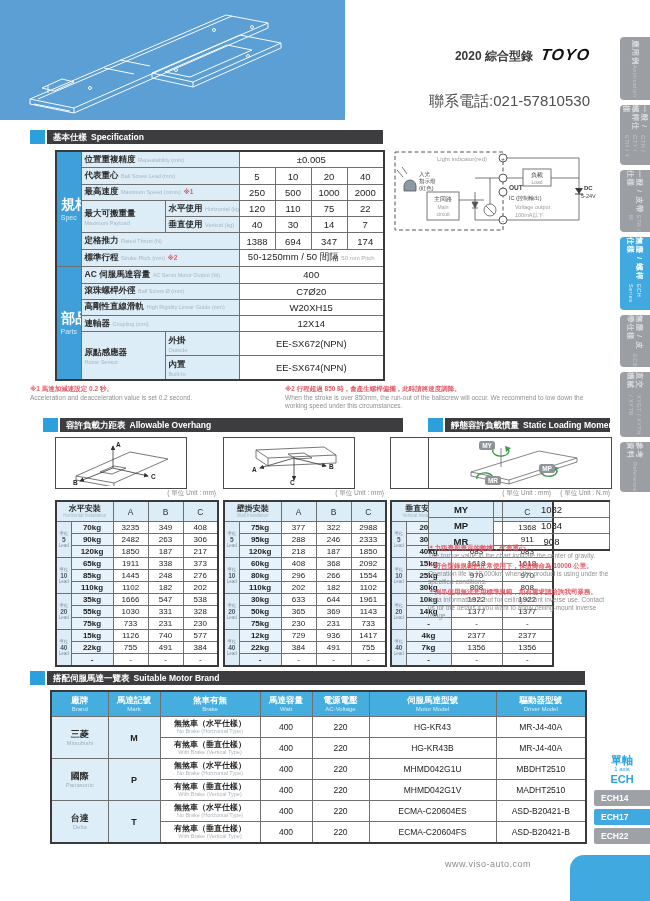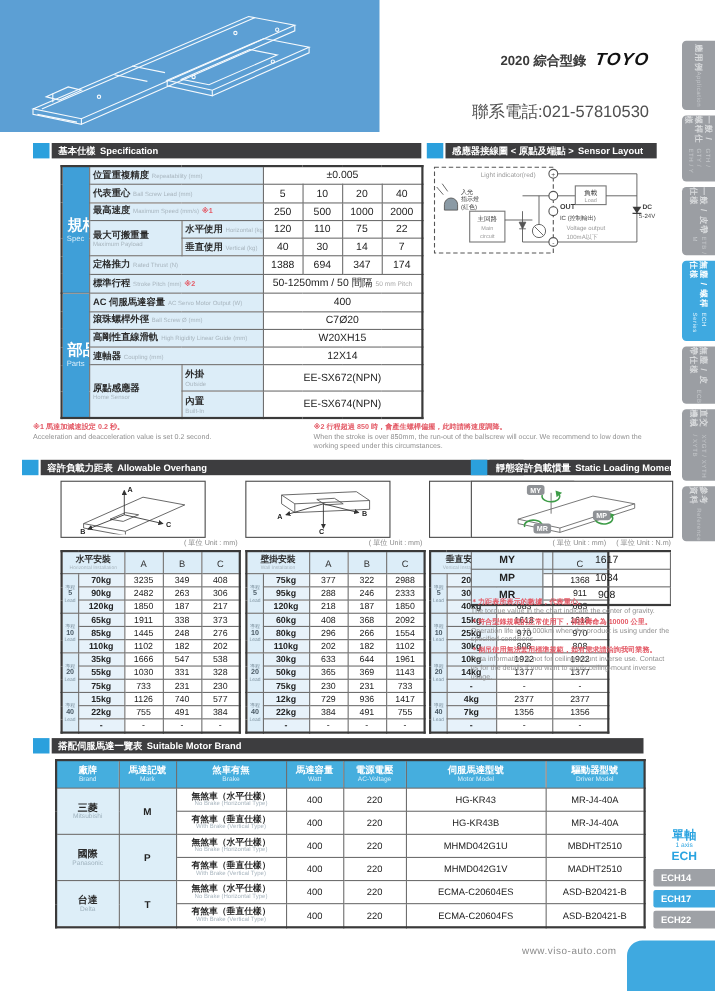--- a/index.html
+++ b/index.html
@@ -94,21 +94,21 @@
   .series-box .scode{font-size:11px;font-weight:bold;line-height:13px;}
   .models{position:absolute;left:594px;top:790px;width:56px;}
   .model-btn{position:absolute;left:0;width:56px;height:16px;background:#9ea1a6;color:#fff;
              font-size:8.5px;font-weight:bold;line-height:16px;padding-left:7px;box-sizing:border-box;
              border-radius:2px 0 0 2px;cursor:pointer;}
   .model-btn.active{background:#3fa9e0;}
   .model-btn:nth-of-type(1){top:0;}
   .model-btn:nth-of-type(2){top:19px;}
   .model-btn:nth-of-type(3){top:38px;}
   
-  .site{position:absolute;left:445px;top:859px;width:145px;text-align:center;font-size:9px;color:#8b8b8b;letter-spacing:0.5px;}
+  .site{position:absolute;left:445px;top:859px;width:145px;text-align:left;font-size:9px;color:#8b8b8b;letter-spacing:0.5px;}
   .corner{position:absolute;left:570px;top:855px;width:80px;height:46px;background:#3fa9e0;border-radius:14px 0 0 0;}
   
   .sg{fill:#9b9b9b;} .sd{fill:#3c3c3c;}
 </style>
 </head>
 <body>
 
 <div id="page">
 
   <div class="hero">
@@ -138,25 +138,21 @@
 
   <div class="brand-line">
     <span class="ed">2020 綜合型錄</span><span class="logo">TOYO</span>
   </div>
   <div class="phone">聯系電話:021-57810530</div>
 
   <div class="sec-h" style="left:30px;top:130px;width:353px;">
     <span class="sq"></span>
     <div class="bar"><span>基本仕樣</span><span class="ben">Specification</span></div>
   </div>
-  <div class="sec-h" style="left:388px;top:130px;width:209px;">
-    <span class="sq"></span>
-    <div class="bar"><span>感應器接線圖 &lt; 原點及端點 &gt;</span><span class="ben">Sensor Layout</span></div>
-  </div>
-  <div class="sec-h" style="left:20px;top:418px;width:456px;">
+  <div class="sec-h" style="left:43px;top:418px;width:360px;">
     <span class="sq"></span>
     <div class="bar"><span>容許負載力距表</span><span class="ben">Allowable Overhang</span></div>
   </div>
   <div class="sec-h" style="left:428px;top:418px;width:182px;">
     <span class="sq"></span>
     <div class="bar"><span>靜態容許負載慣量</span><span class="ben">Static Loading Moment</span></div>
   </div>
   <div class="sec-h" style="left:30px;top:671px;width:555px;">
     <span class="sq"></span>
     <div class="bar"><span>搭配伺服馬達一覽表</span><span class="ben">Suitable Motor Brand</span></div>
@@ -751,21 +747,21 @@
       </g>
     </svg>
   </div>
   <div class="unit" style="left:428px;top:489px;width:182px;">( 單位 Unit : N.m)</div>
 
   <table class="mo-table">
     <tbody>
 
         <tr>
           <td class="ml">MY</td>
-          <td>1617</td>
+          <td>1032</td>
         </tr>
 
         <tr>
           <td class="ml">MP</td>
           <td>1034</td>
         </tr>
 
         <tr>
           <td class="ml">MR</td>
           <td>908</td>

